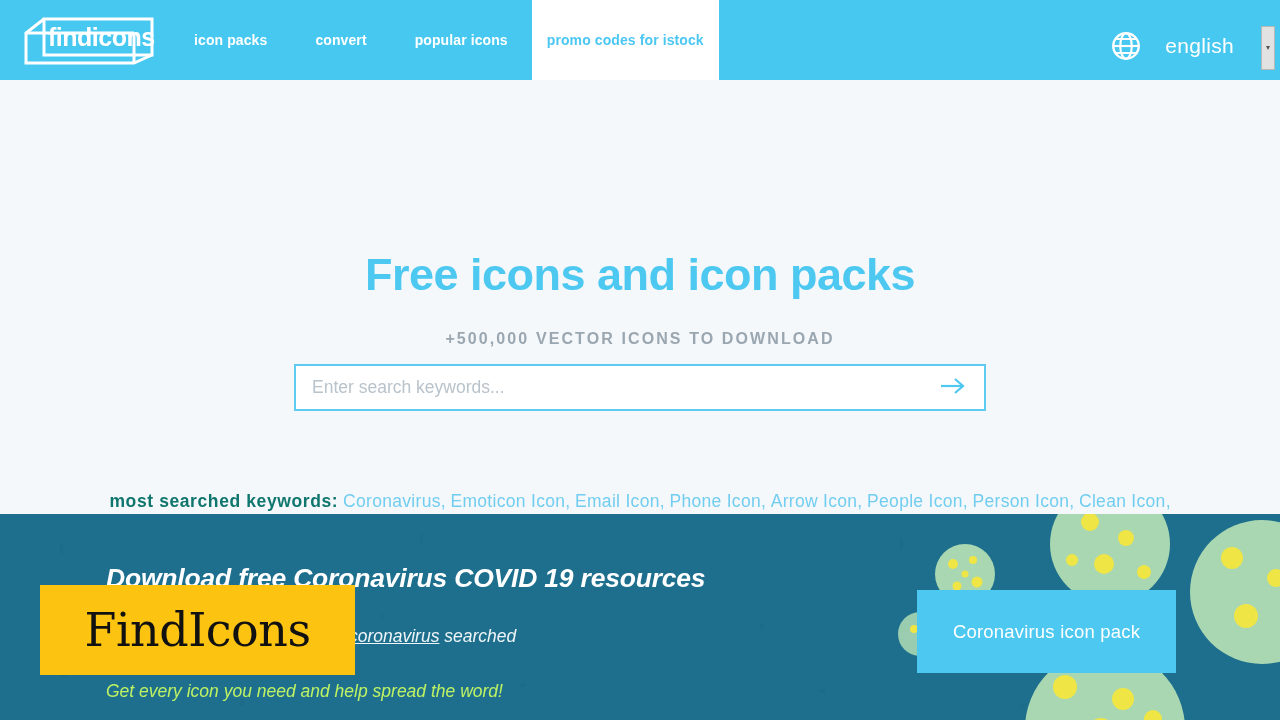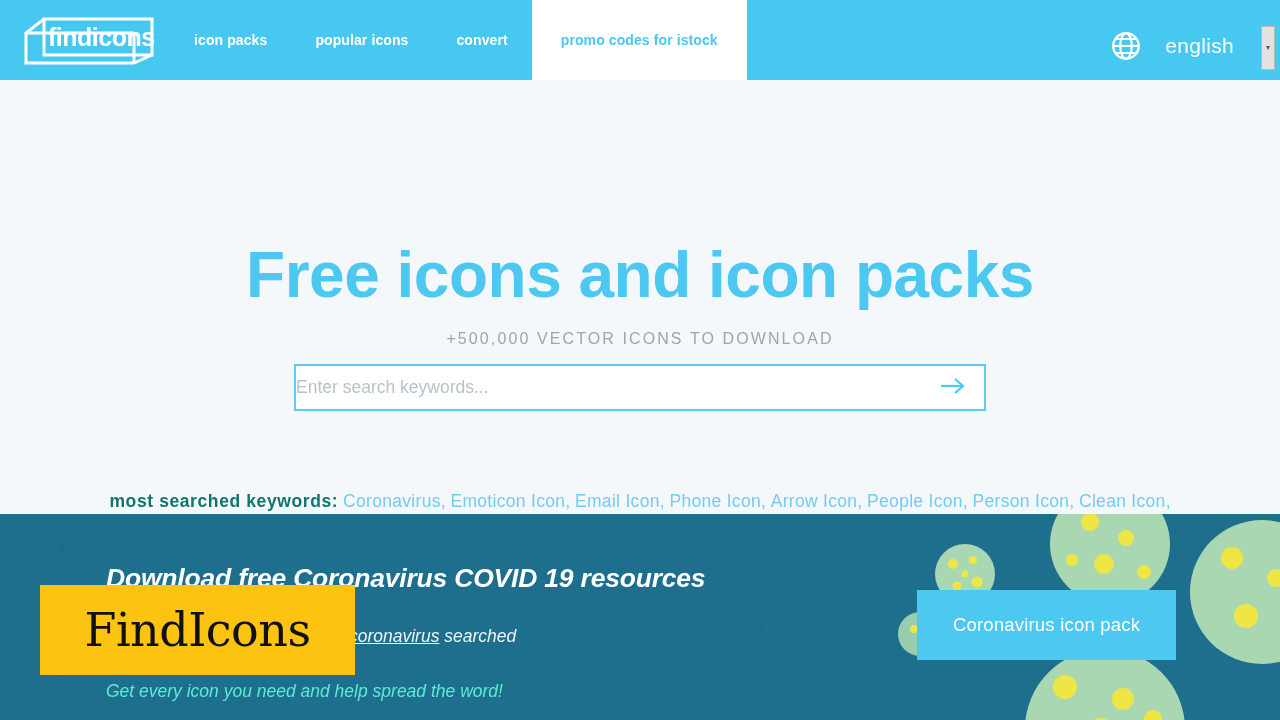--- a/index.html
+++ b/index.html
@@ -47,21 +47,21 @@
     font-size: 14px;
     font-weight: bold;
     color: #ffffff;
     white-space: nowrap;
     cursor: pointer;
     letter-spacing: 0.1px;
   }
   .nav-item.active {
     background: #ffffff;
     color: #4cc7f2;
-    padding: 0 29px;
+    padding: 0 15px;
   }
 
   .lang {
     position: absolute;
     right: 46px; top: 0; height: 92px;
     display: flex; align-items: center; gap: 24px;
     cursor: pointer;
   }
   .globe-icon { width: 30px; height: 30px; display:block; }
   .lang-label {
@@ -85,50 +85,51 @@
   
   .hero {
     width: 1280px; height: 434px;
     background: #f4f8fb;
     position: relative;
   }
   .hero-title {
     position: absolute;
     top: 163px; left: 0; width: 1280px;
     text-align: center;
-    font-size: 64px;
+    font-size: 45px;
     font-weight: bold;
     color: #4dc8f0;
     letter-spacing: -0.5px;
     line-height: 64px;
   }
   .hero-sub {
     position: absolute;
     top: 250px; left: 0; width: 1280px;
     text-align: center;
     font-size: 16px;
-    font-weight: normal;
+    font-weight: bold;
     color: #9aa6b0;
     letter-spacing: 2.1px;
     text-transform: uppercase;
   }
 
   .search-row {
     position: absolute;
     top: 284px; left: 294px;
     width: 692px; height: 47px;
     background: #ffffff;
     border: 2px solid #5ecbf0;
     display: flex; align-items: center;
   }
   .search-input {
     flex: 1;
     height: 100%;
     border: none; outline: none;
     background: transparent;
+    padding-left: 16px;
     font-family: "Liberation Sans", sans-serif;
     font-size: 17.5px;
     color: #444;
   }
   .search-input::placeholder { color: #b9c3cb; }
   .search-btn {
     width: 62px; height: 100%;
     background: transparent;
     border: none;
     display: flex; align-items: center; justify-content: center;
@@ -190,27 +191,27 @@
     line-height: 26px;
   }
   .banner-para a {
     color: #eef5f8;
     text-decoration: underline;
     cursor: pointer;
   }
   .banner-sub {
     margin-top: 29px;
     font-size: 17.5px;
-    color: #5eead4;
+    color: #bef264;
     line-height: 26px;
   }
   .cta-btn {
     position: absolute;
     left: 917px; top: 590px;
-    width: 259px; height: 70px;
+    width: 259px; height: 83px;
     background: #4dc8f0;
     color: #ffffff;
     border: none;
     font-family: "Liberation Sans", sans-serif;
     font-size: 18.5px;
     display: flex; align-items: center; justify-content: center;
     cursor: pointer;
     z-index: 5;
     letter-spacing: 0.2px;
   }
@@ -244,22 +245,22 @@
         <polyline points="22,8 4,22 4,52 112,52 130,44" fill="none" stroke="#ffffff" stroke-width="3"></polyline>
         <line x1="4" y1="22" x2="112" y2="22" stroke="#ffffff" stroke-width="3"></line>
         <line x1="112" y1="22" x2="112" y2="52" stroke="#ffffff" stroke-width="3"></line>
       </svg>
       <div class="logo-text">findicons</div>
     </div>
   </div>
 
   <nav class="nav">
     <div class="nav-item">icon packs</div>
+    <div class="nav-item">convert</div>
     <div class="nav-item">popular icons</div>
-    <div class="nav-item">convert</div>
     <div class="nav-item active">promo codes for istock</div>
   </nav>
 
   <div class="lang">
     <span>
       <svg class="globe-icon" viewBox="0 0 24 24" aria-hidden="true">
         <circle cx="12" cy="12" r="10.2" fill="none" stroke="#ffffff" stroke-width="1.9"></circle>
         <ellipse cx="12" cy="12" rx="4.6" ry="10.2" fill="none" stroke="#ffffff" stroke-width="1.7"></ellipse>
         <line x1="1.9" y1="12" x2="22.1" y2="12" stroke="#ffffff" stroke-width="1.7"></line>
         <line x1="3.6" y1="6.4" x2="20.4" y2="6.4" stroke="#ffffff" stroke-width="1.6"></line>

